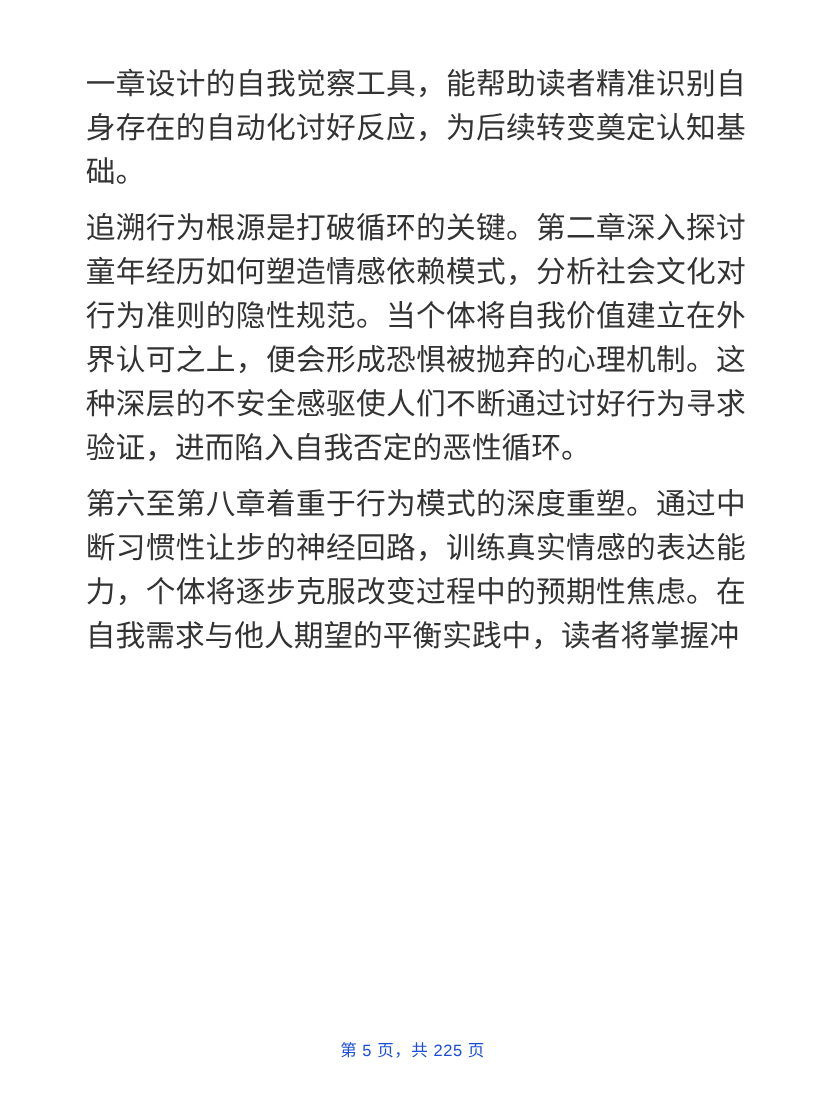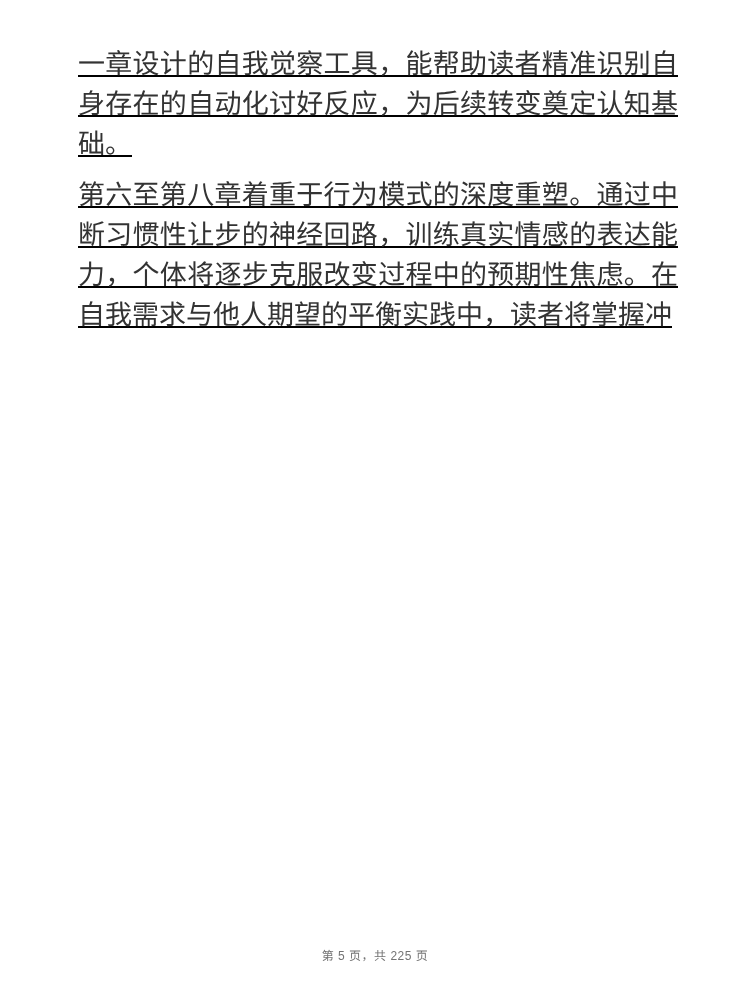--- a/index.html
+++ b/index.html
@@ -15,24 +15,23 @@
     font-family: "Liberation Sans", "DejaVu Sans", sans-serif;
   }
   .page {
     width: 750px;
     height: 1000px;
     position: relative;
     background: #ffffff;
   }
   .content {
     position: absolute;
-    top: 44px;
+    top: 56px;
     left: 78px;
     width: 600px;
-    text-decoration: underline;
   }
   .para {
     margin: 0 0 11px 0;
     font-size: 27px;
     line-height: 40px;
     color: #333333;
     text-align: justify;
     text-justify: inter-ideograph;
     word-break: normal;
     overflow-wrap: break-word;
@@ -41,30 +40,31 @@
     margin-bottom: 13px;
   }
   .footer {
     position: absolute;
     top: 946px;
     left: 0;
     right: 0;
     text-align: center;
   }
   .page-indicator {
-    font-size: 12px;
+    font-size: 15px;
     line-height: 20px;
-    color: #737373;
+    color: #1d4ed8;
     letter-spacing: 0.5px;
   }
 </style>
 </head>
 <body>
 
 <div class="page">
   <main class="content">
     <p class="para">一章设计的自我觉察工具，能帮助读者精准识别自身存在的自动化讨好反应，为后续转变奠定认知基础。</p>
+    <p class="para">追溯行为根源是打破循环的关键。第二章深入探讨童年经历如何塑造情感依赖模式，分析社会文化对行为准则的隐性规范。当个体将自我价值建立在外界认可之上，便会形成恐惧被抛弃的心理机制。这种深层的不安全感驱使人们不断通过讨好行为寻求验证，进而陷入自我否定的恶性循环。</p>
     <p class="para">第六至第八章着重于行为模式的深度重塑。通过中断习惯性让步的神经回路，训练真实情感的表达能力，个体将逐步克服改变过程中的预期性焦虑。在自我需求与他人期望的平衡实践中，读者将掌握冲</p>
   </main>
   <footer class="footer">
     <span class="page-indicator">第 5 页，共 225 页</span>
   </footer>
 </div>
 
 </body></html>

